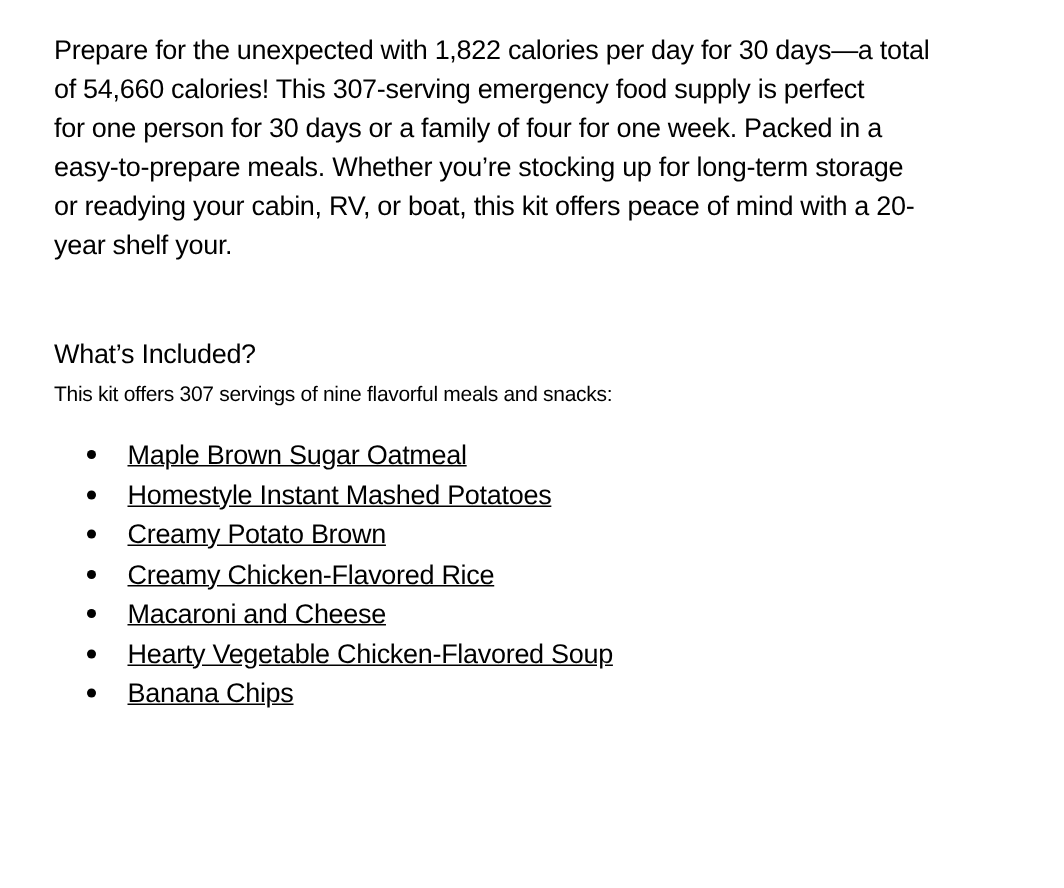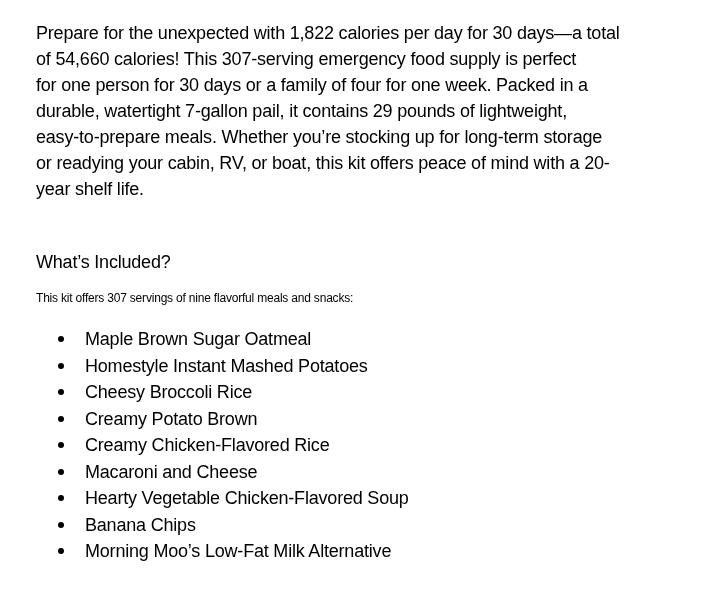--- a/index.html
+++ b/index.html
@@ -27,72 +27,69 @@
     white-space: nowrap;
     letter-spacing: -0.2px;
   }
   .heading {
     margin-top: 47px;
     font-size: 18px;
     line-height: 26px;
     letter-spacing: -0.2px;
   }
   .intro {
-    margin-top: 10px;
-    font-size: 12px;
+    font-size: 14px;
     line-height: 26px;
     letter-spacing: -0.2px;
   }
   ul.items {
     list-style: none;
     margin: 15px 0 0 0;
     padding: 0;
   }
   ul.items li {
     position: relative;
     padding-left: 49px;
     font-size: 18px;
     line-height: 26.5px;
     letter-spacing: -0.2px;
     white-space: nowrap;
+    text-decoration: underline;
   }
   ul.items li .bullet {
     position: absolute;
     left: 22px;
     top: 10px;
     width: 6px;
     height: 6px;
     border-radius: 50%;
     background: #000000;
   }
 </style>
 </head>
 <body>
 
 <div class="page">
 
   <div class="para">
     <div class="line">Prepare for the unexpected with 1,822 calories per day for 30 days—a total</div>
     <div class="line">of 54,660 calories! This 307-serving emergency food supply is perfect</div>
     <div class="line">for one person for 30 days or a family of four for one week. Packed in a</div>
-    <div class="line">durable, watertight 7-gallon pail, it contains 29 pounds of lightweight,</div>
     <div class="line">easy-to-prepare meals. Whether you’re stocking up for long-term storage</div>
     <div class="line">or readying your cabin, RV, or boat, this kit offers peace of mind with a 20-</div>
-    <div class="line">year shelf life.</div>
+    <div class="line">year shelf your.</div>
   </div>
 
   <div class="heading">What’s Included?</div>
 
   <div class="intro">This kit offers 307 servings of nine flavorful meals and snacks:</div>
 
   <ul class="items">
     <li><span class="bullet"></span><span>Maple Brown Sugar Oatmeal</span></li>
     <li><span class="bullet"></span><span>Homestyle Instant Mashed Potatoes</span></li>
-    <li><span class="bullet"></span><span>Cheesy Broccoli Rice</span></li>
     <li><span class="bullet"></span><span>Creamy Potato Brown</span></li>
     <li><span class="bullet"></span><span>Creamy Chicken-Flavored Rice</span></li>
     <li><span class="bullet"></span><span>Macaroni and Cheese</span></li>
     <li><span class="bullet"></span><span>Hearty Vegetable Chicken-Flavored Soup</span></li>
     <li><span class="bullet"></span><span>Banana Chips</span></li>
-    <li><span class="bullet"></span><span>Morning Moo’s Low-Fat Milk Alternative</span></li>
   </ul>
 
 </div>
 
 </body></html>

